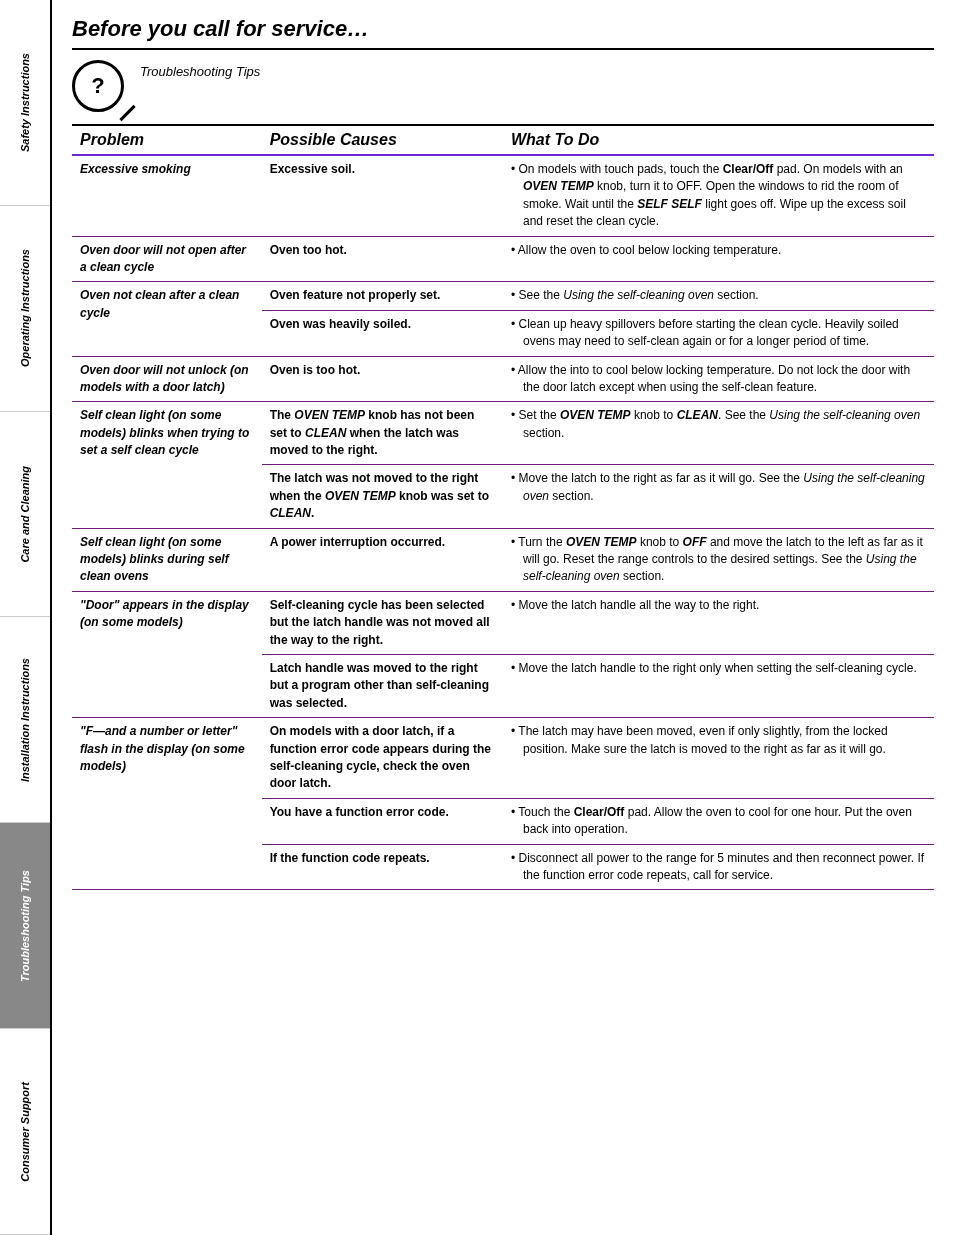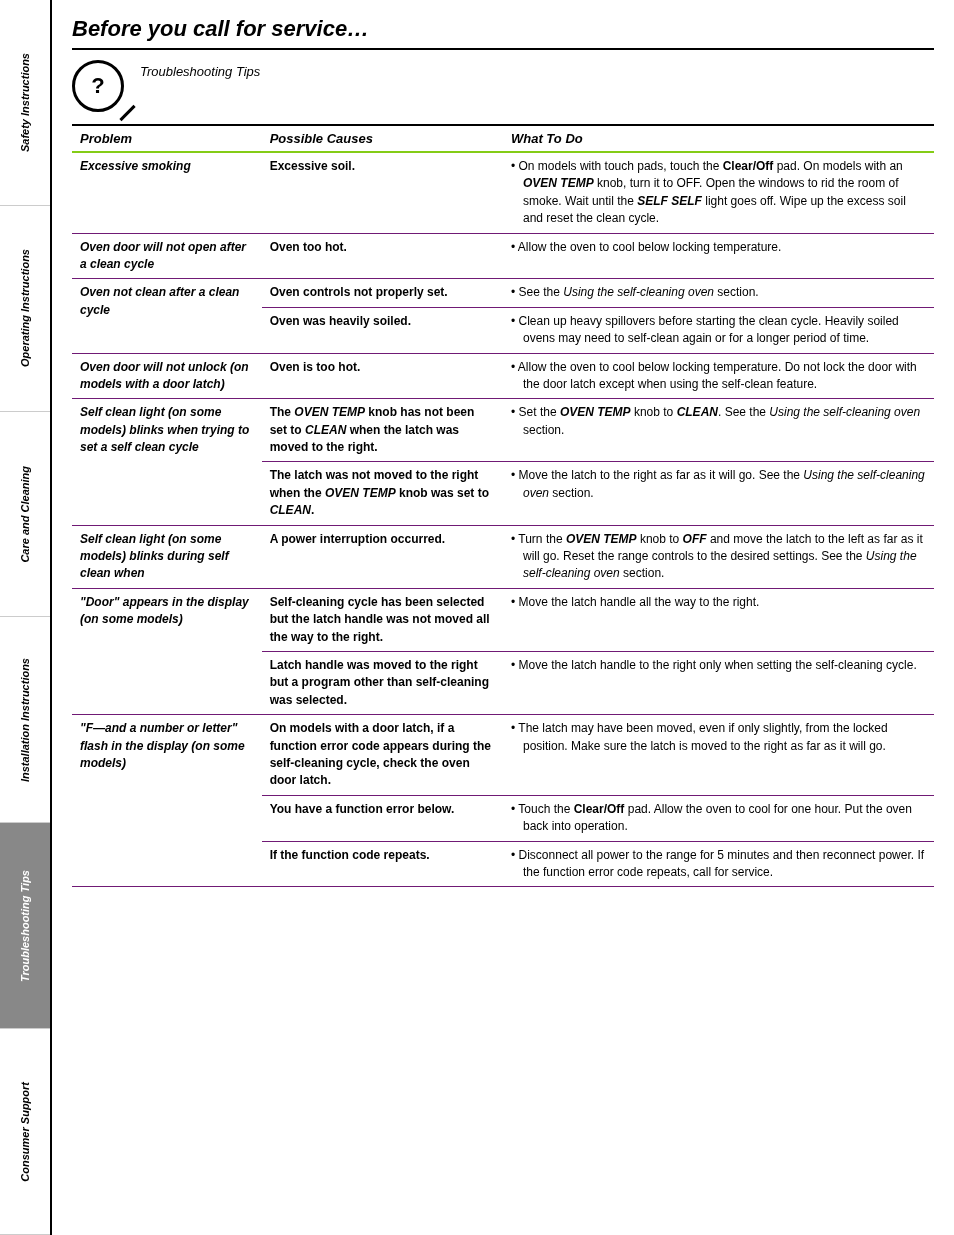--- a/index.html
+++ b/index.html
@@ -93,25 +93,25 @@
     }
     .table-container {
       flex: 1;
     }
     table {
       width: 100%;
       border-collapse: collapse;
     }
     table thead tr th {
       border-top: 2px solid #000;
-      border-bottom: 2px solid #84cc16;
+      border-bottom: 2px solid #6d28d9;
       padding: 5px 8px;
       font-style: italic;
       font-weight: bold;
-      font-size: 13px;
+      font-size: 16px;
       text-align: left;
     }
     table tbody tr td {
       padding: 5px 8px;
       vertical-align: top;
       border-bottom: 1px solid #701a75;
       font-size: 12px;
       line-height: 1.45;
     }
     .col-problem { width: 22%; }
@@ -190,53 +190,53 @@
             </tr>
             <tr>
               <td class="col-problem problem-cell">Oven door will not open after a clean cycle</td>
               <td class="col-causes causes-cell">Oven too hot.</td>
               <td class="col-todo">
                 <span class="bullet">Allow the oven to cool below locking temperature.</span>
               </td>
             </tr>
             <tr>
               <td class="col-problem problem-cell" rowspan="2">Oven not clean after a clean cycle</td>
-              <td class="col-causes causes-cell">Oven controls not properly set.</td>
+              <td class="col-causes causes-cell">Oven feature not properly set.</td>
               <td class="col-todo">
                 <span class="bullet">See the <i>Using the self-cleaning oven</i> section.</span>
               </td>
             </tr>
             <tr>
               <td class="col-causes causes-cell">Oven was heavily soiled.</td>
               <td class="col-todo">
                 <span class="bullet">Clean up heavy spillovers before starting the clean cycle. Heavily soiled ovens may need to self-clean again or for a longer period of time.</span>
               </td>
             </tr>
             <tr>
               <td class="col-problem problem-cell">Oven door will not unlock (on models with a door latch)</td>
               <td class="col-causes causes-cell">Oven is too hot.</td>
               <td class="col-todo">
-                <span class="bullet">Allow the oven to cool below locking temperature. Do not lock the door with the door latch except when using the self-clean feature.</span>
+                <span class="bullet">Allow the into to cool below locking temperature. Do not lock the door with the door latch except when using the self-clean feature.</span>
               </td>
             </tr>
             <tr>
               <td class="col-problem problem-cell" rowspan="2">Self clean light (on some models) blinks when trying to set a self clean cycle</td>
               <td class="col-causes causes-cell">The <b><i>OVEN TEMP</i></b> knob has not been set to <b><i>CLEAN</i></b> when the latch was moved to the right.</td>
               <td class="col-todo">
                 <span class="bullet">Set the <b><i>OVEN TEMP</i></b> knob to <b><i>CLEAN</i></b>. See the <i>Using the self-cleaning oven</i> section.</span>
               </td>
             </tr>
             <tr>
               <td class="col-causes causes-cell">The latch was not moved to the right when the <b><i>OVEN TEMP</i></b> knob was set to <b><i>CLEAN</i></b>.</td>
               <td class="col-todo">
                 <span class="bullet">Move the latch to the right as far as it will go. See the <i>Using the self-cleaning oven</i> section.</span>
               </td>
             </tr>
             <tr>
-              <td class="col-problem problem-cell">Self clean light (on some models) blinks during self clean when</td>
+              <td class="col-problem problem-cell">Self clean light (on some models) blinks during self clean ovens</td>
               <td class="col-causes causes-cell">A power interruption occurred.</td>
               <td class="col-todo">
                 <span class="bullet">Turn the <b><i>OVEN TEMP</i></b> knob to <b><i>OFF</i></b> and move the latch to the left as far as it will go. Reset the range controls to the desired settings. See the <i>Using the self-cleaning oven</i> section.</span>
               </td>
             </tr>
             <tr>
               <td class="col-problem problem-cell" rowspan="2">"Door" appears in the display (on some models)</td>
               <td class="col-causes causes-cell">Self-cleaning cycle has been selected but the latch handle was not moved all the way to the right.</td>
               <td class="col-todo">
                 <span class="bullet">Move the latch handle all the way to the right.</span>
@@ -249,21 +249,21 @@
               </td>
             </tr>
             <tr>
               <td class="col-problem problem-cell" rowspan="3">"F—and a number or letter" flash in the display (on some models)</td>
               <td class="col-causes causes-cell">On models with a door latch, if a function error code appears during the self-cleaning cycle, check the oven door latch.</td>
               <td class="col-todo">
                 <span class="bullet">The latch may have been moved, even if only slightly, from the locked position. Make sure the latch is moved to the right as far as it will go.</span>
               </td>
             </tr>
             <tr>
-              <td class="col-causes causes-cell">You have a function error below.</td>
+              <td class="col-causes causes-cell">You have a function error code.</td>
               <td class="col-todo">
                 <span class="bullet">Touch the <b>Clear/Off</b> pad. Allow the oven to cool for one hour. Put the oven back into operation.</span>
               </td>
             </tr>
             <tr>
               <td class="col-causes causes-cell">If the function code repeats.</td>
               <td class="col-todo">
                 <span class="bullet">Disconnect all power to the range for 5 minutes and then reconnect power. If the function error code repeats, call for service.</span>
               </td>
             </tr>

